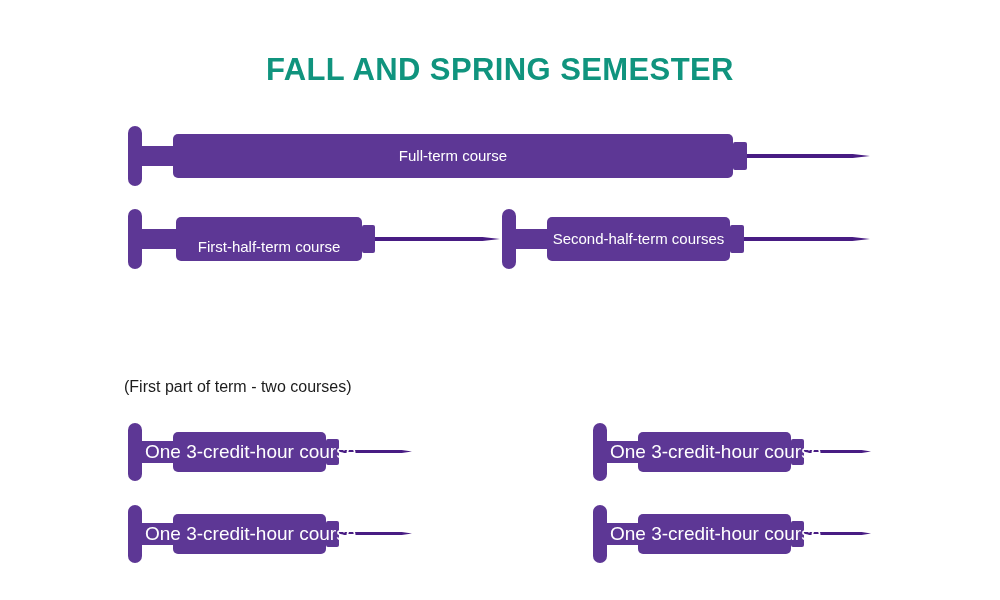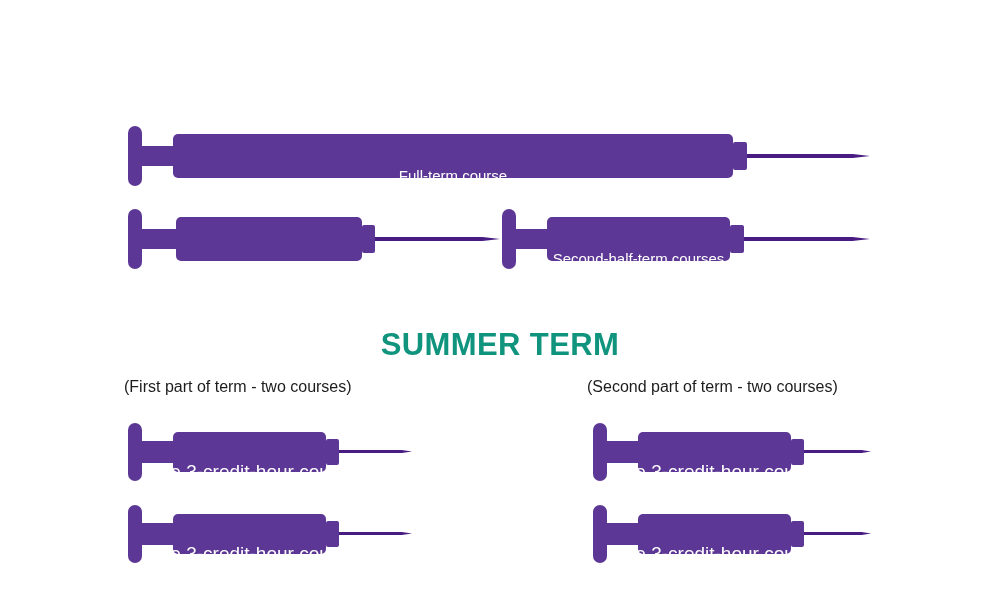--- a/index.html
+++ b/index.html
@@ -39,30 +39,30 @@
   .nub{position:absolute;background:var(--purple);border-radius:2px;}
   .needle{
     position:absolute;background:var(--needle);
     clip-path:polygon(0 0,86% 0,100% 50%,86% 100%,0 100%);
   }
   .bar-label{
     position:absolute;
     color:var(--label);
     font-size:15px;
     white-space:nowrap;
-    margin-top:20px;
   }
   .bar-label.center{text-align:center;}
   .bar-label.small{font-size:19px;}
 </style>
 </head>
 <body>
 
 <div class="canvas">
 
+  <div class="h1" style="top:52px;">FALL AND SPRING SEMESTER</div>
 
   <div>
     <div class="cap" style="left:128px;top:126px;width:14px;height:60px;"></div>
     <div class="stem" style="left:140px;top:146px;width:35px;height:20px;"></div>
     <div class="bar" style="left:173px;top:134px;width:560px;height:44px;"></div>
     <div class="nub" style="left:733px;top:142px;width:14px;height:28px;"></div>
     <div class="needle" style="left:747px;top:154px;width:123px;height:4px;"></div>
     <div class="bar-label center" style="left:173px;top:134px;width:560px;line-height:44px;">Full-term course</div>
   </div>
 
@@ -77,23 +77,21 @@
 
   <div>
     <div class="cap" style="left:502px;top:209px;width:14px;height:60px;"></div>
     <div class="stem" style="left:514px;top:229px;width:33px;height:20px;"></div>
     <div class="bar" style="left:547px;top:217px;width:183px;height:44px;"></div>
     <div class="nub" style="left:730px;top:225px;width:14px;height:28px;"></div>
     <div class="needle" style="left:744px;top:237px;width:126px;height:4px;"></div>
     <div class="bar-label center" style="left:547px;top:217px;width:183px;line-height:44px;">Second-half-term courses</div>
   </div>
 
-  <div class="h1" style="top:327px;">SUMMER TERM</div>
   <div class="subtitle" style="left:124px;top:378px;">(First part of term - two courses)</div>
-  <div class="subtitle" style="left:587px;top:378px;">(Second part of term - two courses)</div>
 
   <div>
     <div class="cap" style="left:128px;top:423px;width:14px;height:58px;"></div>
     <div class="stem" style="left:140px;top:441px;width:33px;height:22px;"></div>
     <div class="bar" style="left:173px;top:432px;width:153px;height:40px;"></div>
     <div class="nub" style="left:326px;top:439px;width:13px;height:26px;"></div>
     <div class="needle" style="left:339px;top:450px;width:73px;height:3px;"></div>
     <div class="bar-label small" style="left:145px;top:432px;line-height:40px;">One 3-credit-hour course</div>
   </div>
 

